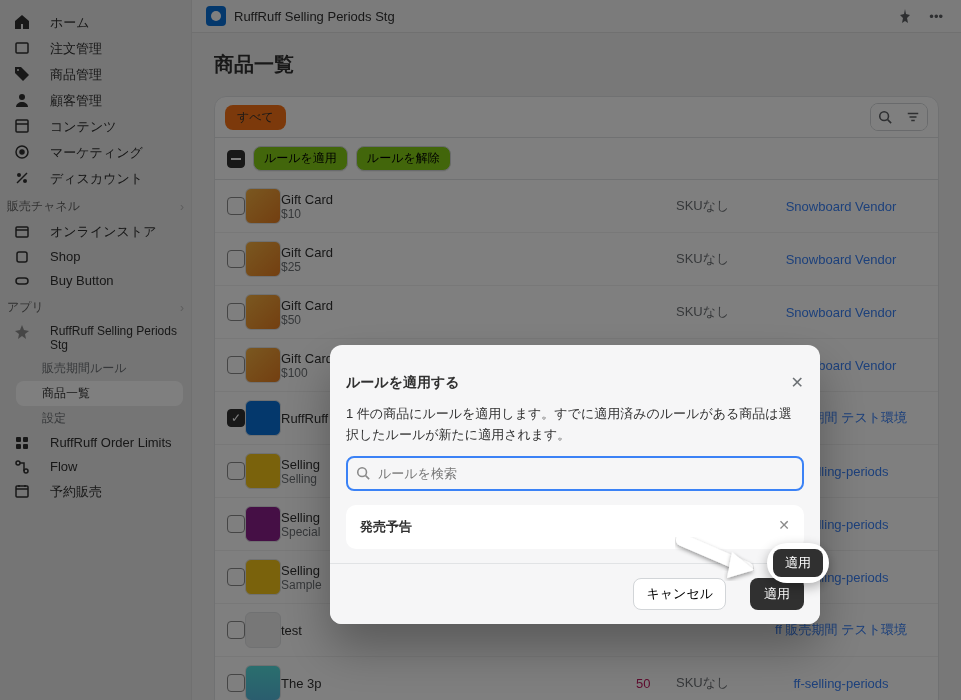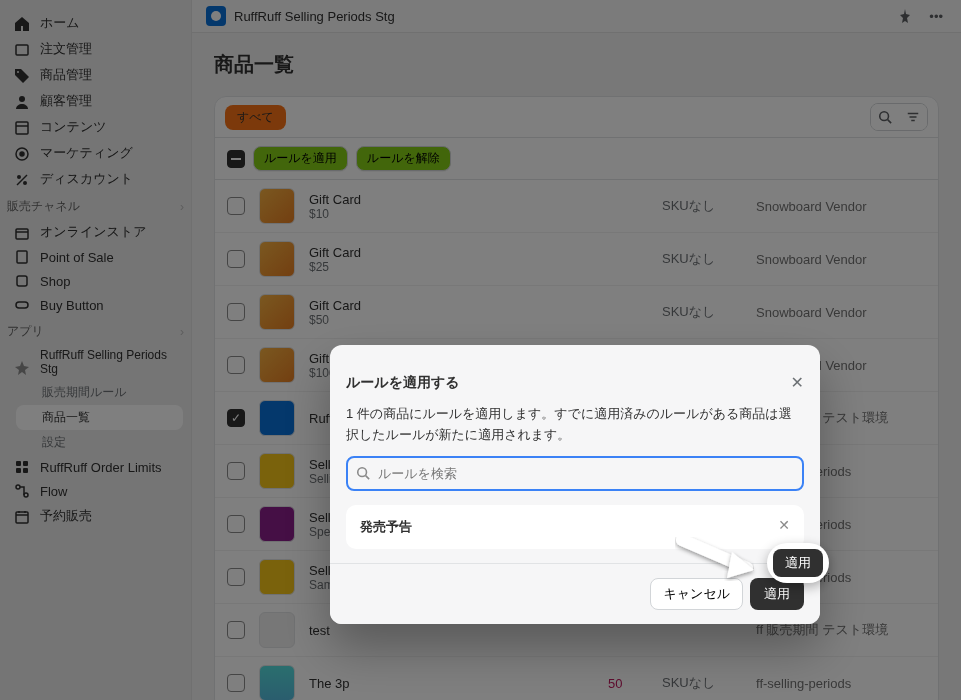--- a/index.html
+++ b/index.html
@@ -1,19 +1,19 @@
 <!DOCTYPE html>
 <html><head>
 <meta charset="utf-8">
 <style>
 * { margin: 0; padding: 0; box-sizing: border-box; font-family: -apple-system, BlinkMacSystemFont, "Segoe UI", sans-serif; }
 body { width: 961px; height: 700px; overflow: hidden; background: #f1f1f1; position: relative; font-size: 13px; color: #303030; }
 .layout { display: flex; height: 100%; }
 .sidebar { width: 192px; background: #ebebeb; padding: 10px 0; border-right: 1px solid #e1e1e1; overflow-y: auto; }
-.nav-item { display: flex; align-items: flex-end; gap: 10px; padding: 4px 14px; cursor: pointer; font-weight: 500; color: #303030; }
+.nav-item { display: flex; align-items: flex-start; gap: 20px; padding: 4px 14px; cursor: pointer; font-weight: 500; color: #303030; }
 .nav-item .ico { width: 16px; height: 16px; display: inline-flex; align-items: center; justify-content: center; }
 .section-head { display: flex; justify-content: space-between; align-items: center; padding: 6px 7px 4px; color: #616161; font-size: 12px; }
 .section-head .chev { color: #bbb; }
 .sub-nav { margin-left: 8px; }
 .sub-item { padding: 4px 14px 4px 34px; color: #6d7175; font-size: 12px; cursor: pointer; }
 .sub-item.active { background: #fff; border-radius: 8px; margin: 0 8px; padding-left: 26px; color: #303030; font-weight: 500; }
 .main { flex: 1; display: flex; flex-direction: column; background: #f1f1f1; }
 .app-bar { display: flex; align-items: center; gap: 8px; padding: 6px 14px; background: #f6f6f7; border-bottom: 1px solid #e1e1e1; }
 .app-bar .logo { width: 20px; height: 20px; background: #0870d9; border-radius: 4px; display: inline-flex; align-items: center; justify-content: center; color: #fff; font-size: 10px; }
 .app-bar .title { font-weight: 500; flex: 1; }
@@ -25,46 +25,46 @@
 .tab-btn { background: #f97316; border: none; padding: 4px 12px; border-radius: 8px; font-size: 12px; color: #303030; font-weight: 500; }
 .search-filter { display: flex; gap: 0; border: 1px solid #d2d5d8; border-radius: 8px; overflow: hidden; }
 .sf-btn { width: 28px; height: 26px; background: #fff; border: none; display: inline-flex; align-items: center; justify-content: center; color: #5c5f62; }
 .bulk-bar { display: flex; align-items: center; gap: 8px; padding: 8px 12px; border-bottom: 1px solid #e1e3e5; }
 .cb { width: 18px; height: 18px; border: 1px solid #8a8a8a; border-radius: 4px; background: #fff; display: inline-flex; align-items: center; justify-content: center; flex-shrink: 0; }
 .cb.semi { background: #303030; border-color: #303030; }
 .cb.semi::after { content: ""; width: 10px; height: 2px; background: #fff; }
 .cb.checked { background: #303030; border-color: #303030; color: #fff; font-size: 12px; }
 .cb.checked::after { content: "✓"; }
 .pill-btn { background: #84cc16; border: 1px solid #d2d5d8; padding: 3px 10px; border-radius: 8px; font-size: 12px; font-weight: 500; box-shadow: 0 1px 0 rgba(0,0,0,.05);}
-.row { display: flex; align-items: center; gap: 14px; padding: 8px 12px; border-bottom: 1px solid #f1f1f1; }
+.row { display: flex; align-items: center; padding: 8px 12px; border-bottom: 1px solid #f1f1f1; }
 .thumb { width: 36px; height: 36px; border-radius: 6px; background: #eee; border: 1px solid #e1e3e5; flex-shrink: 0; display:inline-flex; align-items:center; justify-content:center; }
 .thumb.card1 { background: linear-gradient(135deg,#f5b041,#e67e22); }
 .thumb.blue { background: #0870d9; }
 .thumb.yellow { background: #f5c518; }
 .thumb.purple { background: #8b1e8b; }
 .thumb.snow { background: linear-gradient(#5dd,#5bd); }
 .prod { flex: 1; min-width: 0; }
 .prod .name { font-weight: 500; font-size: 13px; }
 .prod .sub { font-size: 12px; color: #6d7175; }
 .col-qty { width: 40px; text-align: left; color: #be185d; }
 .col-sku { width: 80px; color: #6d7175; }
-.col-vendor { width: 170px; color: #737373; }
+.col-vendor { width: 170px; color: #3b82f6; text-align: center; }
 
 .backdrop { position: absolute; inset: 0; background: rgba(0,0,0,.5); z-index: 10; }
 .modal { position: absolute; left: 330px; top: 345px; width: 490px; background: #f6f6f7; border-radius: 12px; z-index: 11; box-shadow: 0 24px 48px rgba(0,0,0,.3); overflow: hidden; display: flex; flex-direction: column; }
 .modal-head { display: flex; justify-content: space-between; align-items: center; padding: 28px 16px 8px; }
 .modal-head h3 { font-size: 14px; font-weight: 600; }
 .modal-close { background: none; border: none; color: #6d7175; font-size: 16px; cursor: pointer; }
 .modal-body { padding: 4px 16px 14px; color: #303030; font-size: 13px; line-height: 1.6; }
 .search-box { margin-top: 10px; position: relative; }
 .search-box input { width: 100%; padding: 8px 10px 8px 30px; border: 2px solid #3b82f6; border-radius: 8px; font-size: 13px; outline: none; background: #f6f6f7; }
 .search-box .sico { position: absolute; left: 10px; top: 50%; transform: translateY(-50%); color: #8a8a8a; }
 .result-row { margin: 14px 0 0; background: #fff; border-radius: 10px; padding: 12px 14px; display: flex; justify-content: space-between; align-items: flex-start; font-weight: 600; font-size: 13px; }
 .result-row .rm { background: none; border: none; color: #8a8a8a; font-size: 14px; cursor: pointer; }
-.modal-foot { background: #f6f6f7; padding: 14px 16px; border-top: 1px solid #e1e3e5; display: flex; justify-content: flex-end; gap: 7px; }
+.modal-foot { background: #f6f6f7; padding: 14px 16px; border-top: 1px solid #e1e3e5; display: flex; justify-content: flex-end; gap: 24px; }
 .btn-cancel { background: #fff; border: 1px solid #d2d5d8; padding: 6px 12px; border-radius: 8px; font-size: 13px; }
 .btn-apply { background: #303030; color: #fff; border: none; padding: 6px 14px; border-radius: 8px; font-size: 13px; font-weight: 500; }
 .highlight-ring { position: absolute; left: 767px; top: 543px; width: 62px; height: 40px; border-radius: 20px; background: #fff; z-index: 12; display:flex; align-items:center; justify-content:center; box-shadow: 0 4px 12px rgba(0,0,0,.3);}
 .highlight-ring .btn-apply { padding: 5px 12px; }
 .arrow-svg { position: absolute; left: 672px; top: 530px; z-index: 13; pointer-events: none; }
 svg { display: block; }
 </style>
 </head>
 <body>
 
@@ -137,28 +137,20 @@
         <span class="chev">›</span>
       </div>
     <div class="nav-item">
         <span class="ico">
           <svg width="16" height="16" viewBox="0 0 16 16" fill="none" stroke="currentColor" stroke-width="1.5">
             <rect x="2" y="4" width="12" height="10" rx="1"></rect>
             <path d="M2 7h12"></path>
           </svg>
         </span>
         <span>オンラインストア</span>
-      </div>
-    <div class="nav-item">
-        <span class="ico">
-          <svg width="16" height="16" viewBox="0 0 16 16" fill="none" stroke="currentColor" stroke-width="1.5">
-            <rect x="3" y="2" width="10" height="12" rx="1"></rect>
-          </svg>
-        </span>
-        <span>Point of Sale</span>
       </div>
     <div class="nav-item">
         <span class="ico">
           <svg width="16" height="16" viewBox="0 0 16 16" fill="none" stroke="currentColor" stroke-width="1.5">
             <rect x="3" y="3" width="10" height="10" rx="2"></rect>
           </svg>
         </span>
         <span>Shop</span>
       </div>
     <div class="nav-item">

